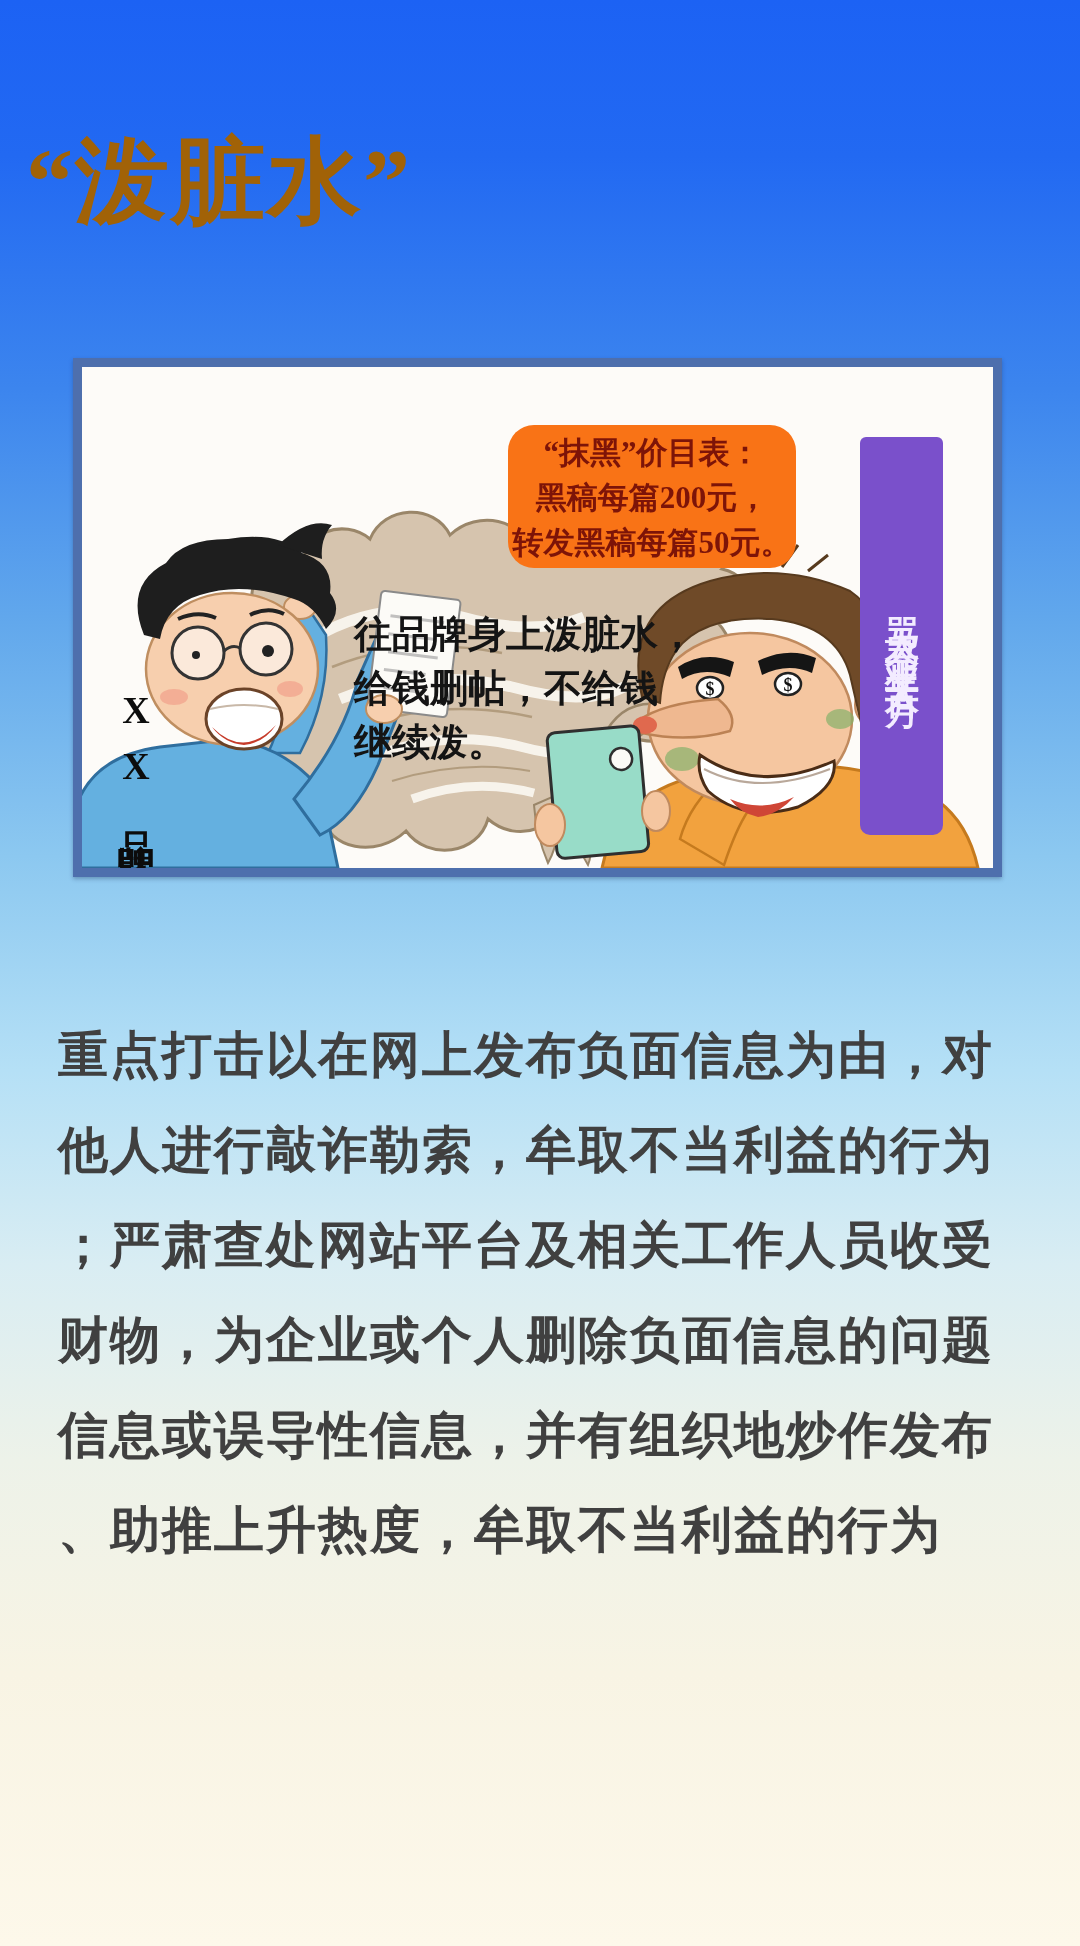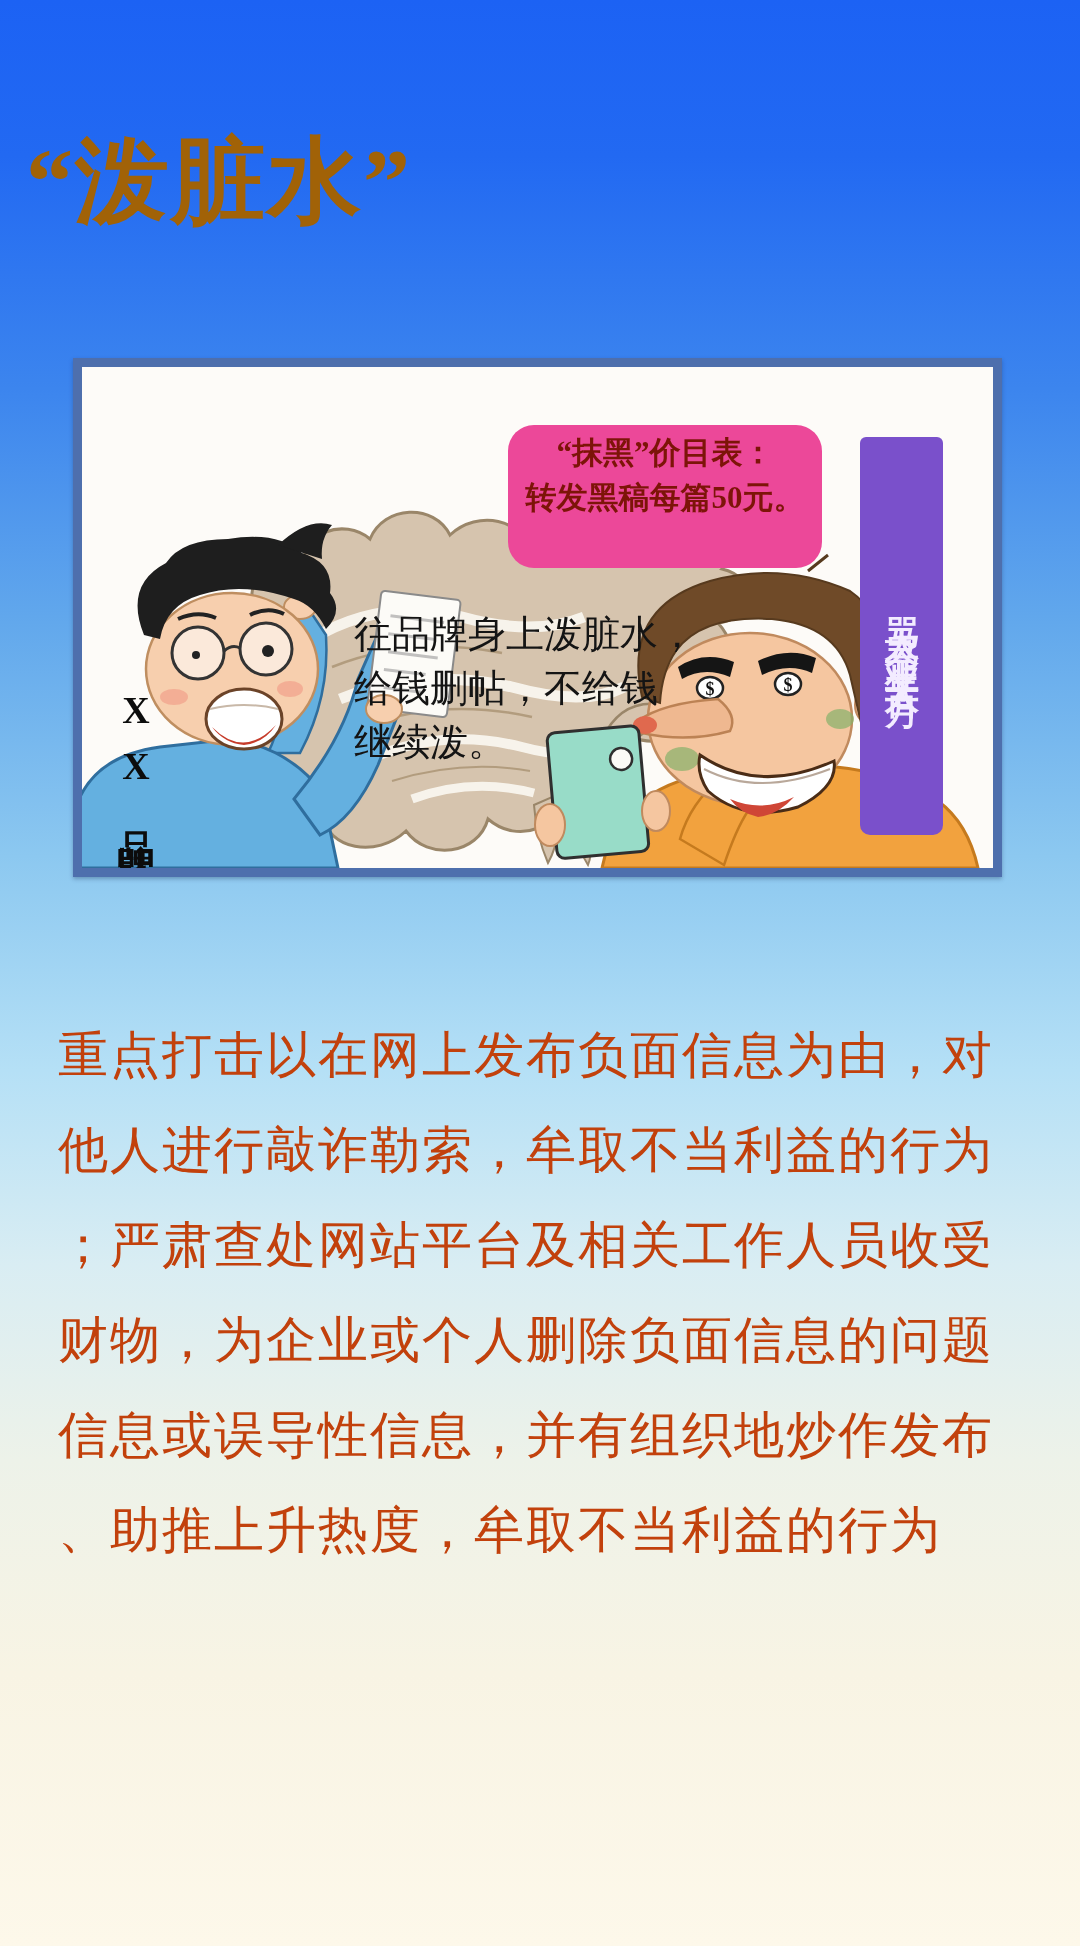--- a/index.html
+++ b/index.html
@@ -32,22 +32,22 @@
     box-shadow: 0 2px 4px rgba(30,50,90,0.35);
   }
   .frame-inner {
     position: absolute; inset: 0;
     overflow: hidden;
   }
   .frame-inner svg { position: absolute; left: 0; top: 0; }
   .price-box {
     position: absolute;
     left: 426px; top: 58px;
-    width: 314px; height: 143px;
-    background: #ec4899;
+    width: 288px; height: 143px;
+    background: #f97316;
     border-radius: 26px;
     color: #7d1408;
     font-weight: bold;
     font-size: 31px;
     line-height: 45px;
     text-align: center;
     padding-top: 5px;
     box-sizing: border-box;
     white-space: nowrap;
   }
@@ -65,43 +65,43 @@
     color: #f3ecff;
     font-size: 34px;
     font-weight: bold;
     letter-spacing: 10px;
   }
   .splash-caption {
     position: absolute;
     left: 272px; top: 240px;
     font-size: 38px;
     line-height: 54px;
-    font-weight: normal;
+    font-weight: bold;
     color: #141414;
     white-space: nowrap;
   }
   .brand-label {
     position: absolute;
     left: 28px; top: 322px;
     height: 180px;
     writing-mode: vertical-rl;
     text-orientation: upright;
     font-size: 38px;
     font-weight: bold;
     color: #0c0c0c;
     letter-spacing: 14px;
   }
   
   .body-text {
     position: absolute;
     left: 58px; top: 1008px;
     width: 968px;
     font-size: 50px;
-    font-weight: normal;
-    color: #c2410c;
+    font-weight: bold;
+    color: #404040;
     line-height: 95px;
     letter-spacing: 2px;
   }
   .body-text .line { white-space: nowrap; }
 </style>
 </head>
 <body>
 
 <div class="page-title">“泼脏水”</div>
 
@@ -189,20 +189,21 @@
       <g transform="rotate(-5 517 426)">
         <rect x="470" y="362" width="92" height="126" rx="8" fill="#98dcc8" stroke="#2f2f2f" stroke-width="3"></rect>
         <circle cx="542" cy="394" r="11" fill="#fbfaf6" stroke="#2f2f2f" stroke-width="2.5"></circle>
       </g>
       <ellipse cx="468" cy="458" rx="15" ry="21" fill="#f5c6a0" stroke="#c08a5e" stroke-width="2"></ellipse>
       <ellipse cx="574" cy="444" rx="14" ry="20" fill="#f5c6a0" stroke="#c08a5e" stroke-width="2"></ellipse>
     </svg>
 
     <div class="price-box">
       <div>“抹黑”价目表：</div>
+      <div>黑稿每篇200元，</div>
       <div>转发黑稿每篇50元。</div>
     </div>
 
     <div class="ribbon">骂人骂企业年入百万</div>
 
     <div class="splash-caption">
       <div>往品牌身上泼脏水，</div>
       <div>给钱删帖，不给钱</div>
       <div>继续泼。</div>
     </div>

